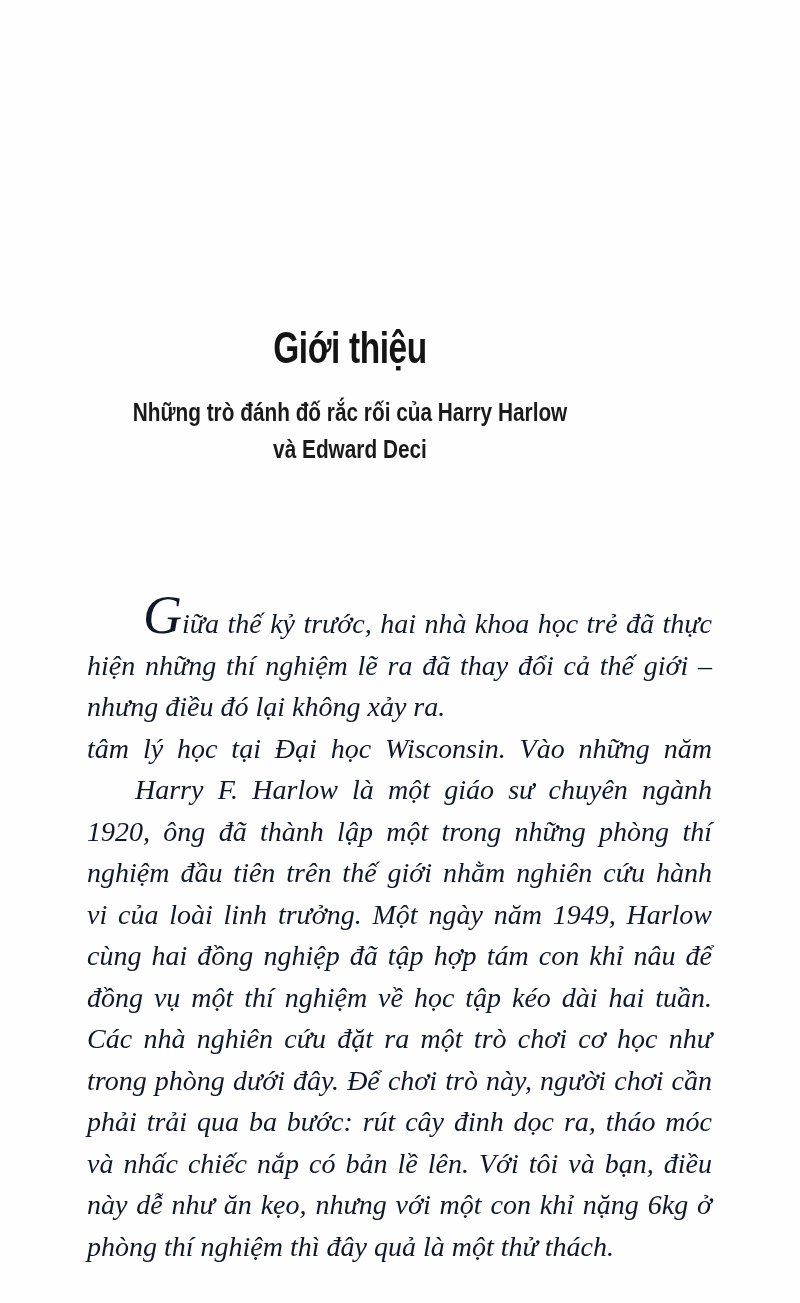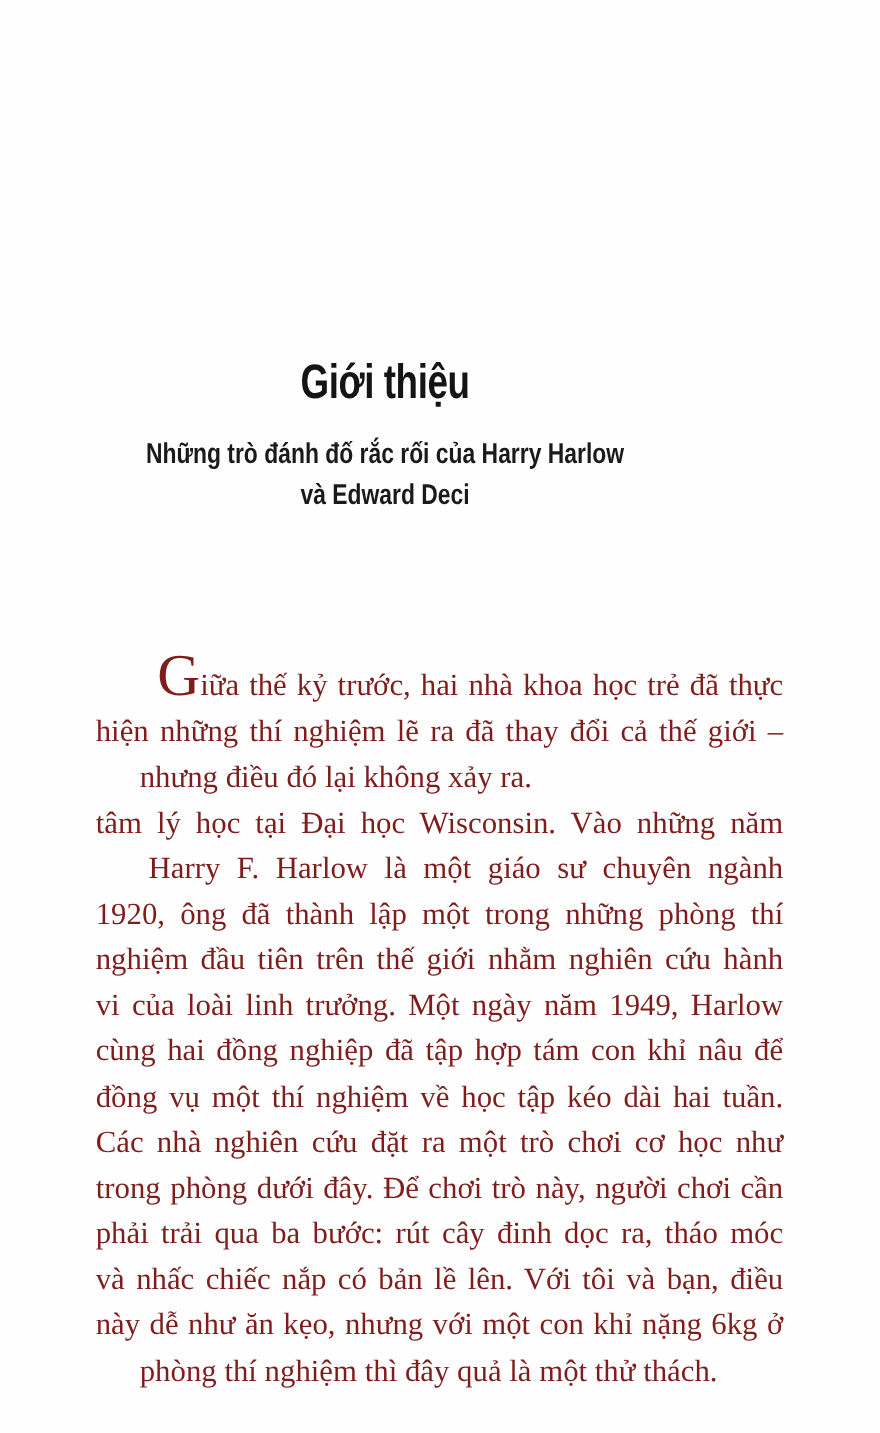--- a/index.html
+++ b/index.html
@@ -38,29 +38,29 @@
     color: #1a1a1a;
     transform: scaleX(0.80);
     transform-origin: 50% 50%;
   }
   .page-body {
     position: absolute;
     top: 603px; left: 87px;
     width: 625px;
     font-size: 28px;
     line-height: 41.5px;
-    color: #7f1d1d;
+    color: #0f172a;
+    font-style: italic;
   }
   .line {
     text-align: justify;
     text-align-last: justify;
   }
   .line.last {
     text-align-last: left;
-    margin-left: 40px;
   }
   .line.indent    { text-indent: 48px; }
   .line.indent-lg { text-indent: 56px; }
   .initial {
     font-size: 54px;
     line-height: 0;
     vertical-align: baseline;
   }
 </style>
 </head>

